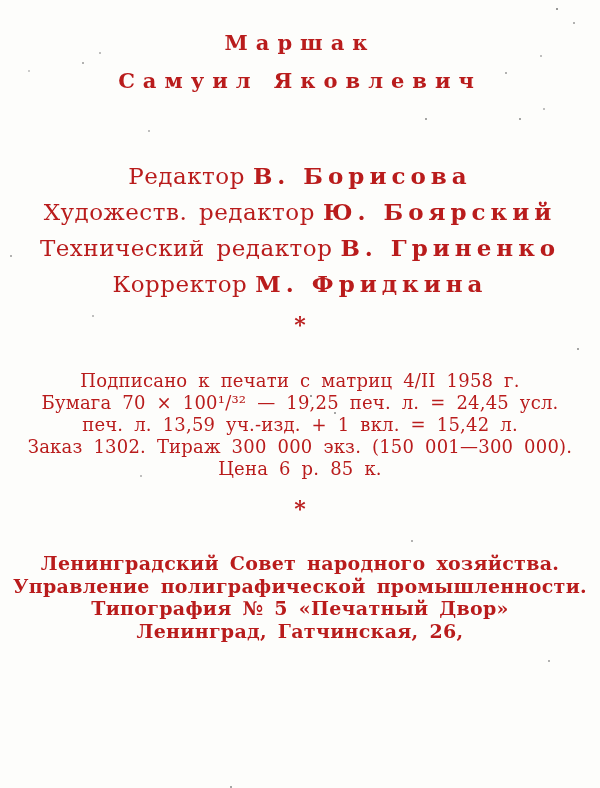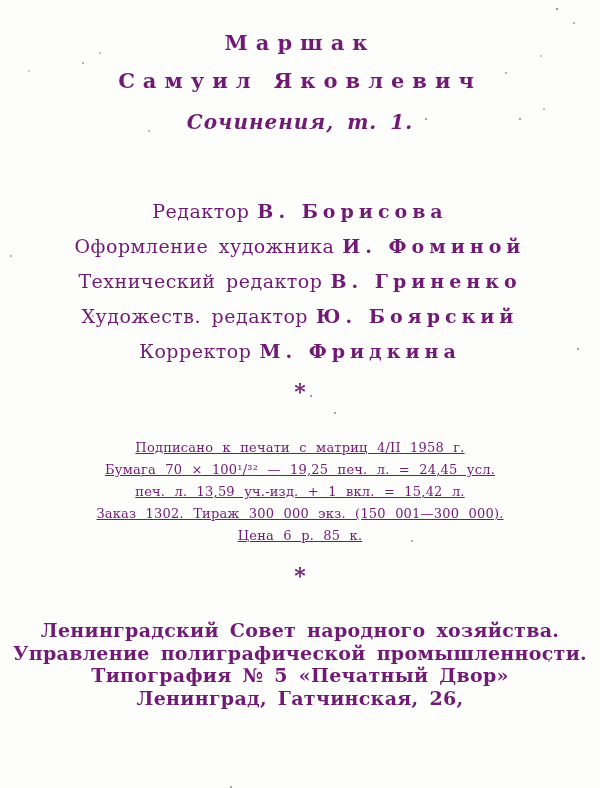--- a/index.html
+++ b/index.html
@@ -6,21 +6,21 @@
     margin: 0;
     padding: 0;
     background: #e8e8e6;
   }
   .page {
     position: relative;
     width: 600px;
     height: 788px;
     margin: 0 auto;
     background: #fdfdfb;
-    color: #701a75;
+    color: #b91c1c;
     font-family: "DejaVu Serif", "Liberation Serif", serif;
     overflow: hidden;
     box-sizing: border-box;
     padding-top: 26px;
     text-align: center;
   }
   
   .author-line {
     font-size: 21px;
     font-weight: bold;
@@ -34,21 +34,21 @@
     font-weight: bold;
     font-style: italic;
     letter-spacing: 1px;
     word-spacing: 5px;
   }
   
   .credits {
     margin-top: 60px;
   }
   .credit-line {
-    font-size: 19px;
+    font-size: 23px;
     line-height: 35px;
     white-space: nowrap;
   }
   .credit-role {
     letter-spacing: 0.5px;
     word-spacing: 4px;
   }
   .credit-name {
     font-weight: bold;
     letter-spacing: 5px;
@@ -60,26 +60,25 @@
     font-weight: bold;
     line-height: 24px;
   }
   .star.first { margin-top: 10px; }
   .star.second { margin-top: 16px; }
   
   .print-info {
     margin-top: 34px;
   }
   .print-line {
-    font-size: 13px;
+    font-size: 18px;
     line-height: 22px;
     word-spacing: 5px;
     letter-spacing: 0.2px;
     white-space: nowrap;
-    text-decoration: underline;
   }
   
   .publisher {
     margin-top: 14px;
     font-size: 18.5px;
     line-height: 23px;
     word-spacing: 3px;
   }
   
   .printer {
@@ -125,35 +124,31 @@
 </style>
 </head>
 <body>
 
 <div class="page">
   <div class="speckles"></div>
 
   <div class="header">
     <div class="author-line first">Маршак</div>
     <div class="author-line">Самуил Яковлевич</div>
-    <div class="edition-line">Сочинения, т. 1.</div>
   </div>
 
   <div class="credits">
     <div class="credit-line">
       <span class="credit-role">Редактор</span><span class="credit-name">В. Борисова</span>
     </div>
     <div class="credit-line">
-      <span class="credit-role">Оформление художника</span><span class="credit-name">И. Фоминой</span>
+      <span class="credit-role">Художеств. редактор</span><span class="credit-name">Ю. Боярский</span>
     </div>
     <div class="credit-line">
       <span class="credit-role">Технический редактор</span><span class="credit-name">В. Гриненко</span>
-    </div>
-    <div class="credit-line">
-      <span class="credit-role">Художеств. редактор</span><span class="credit-name">Ю. Боярский</span>
     </div>
     <div class="credit-line">
       <span class="credit-role">Корректор</span><span class="credit-name">М. Фридкина</span>
     </div>
   </div>
 
   <div class="star first">*</div>
 
   <div class="print-info">
     <div class="print-line">Подписано к печати с матриц 4/II 1958 г.</div>

